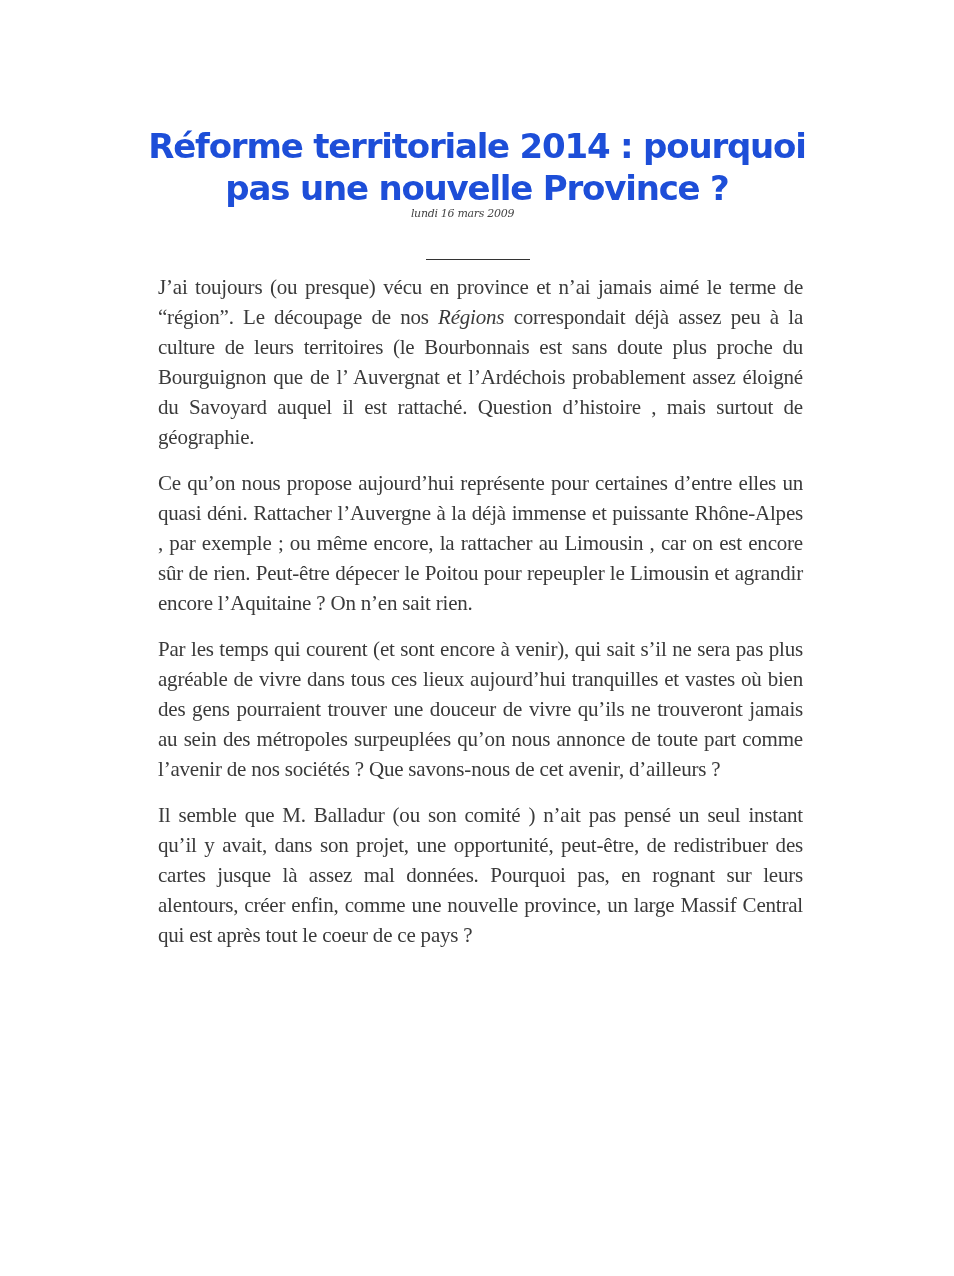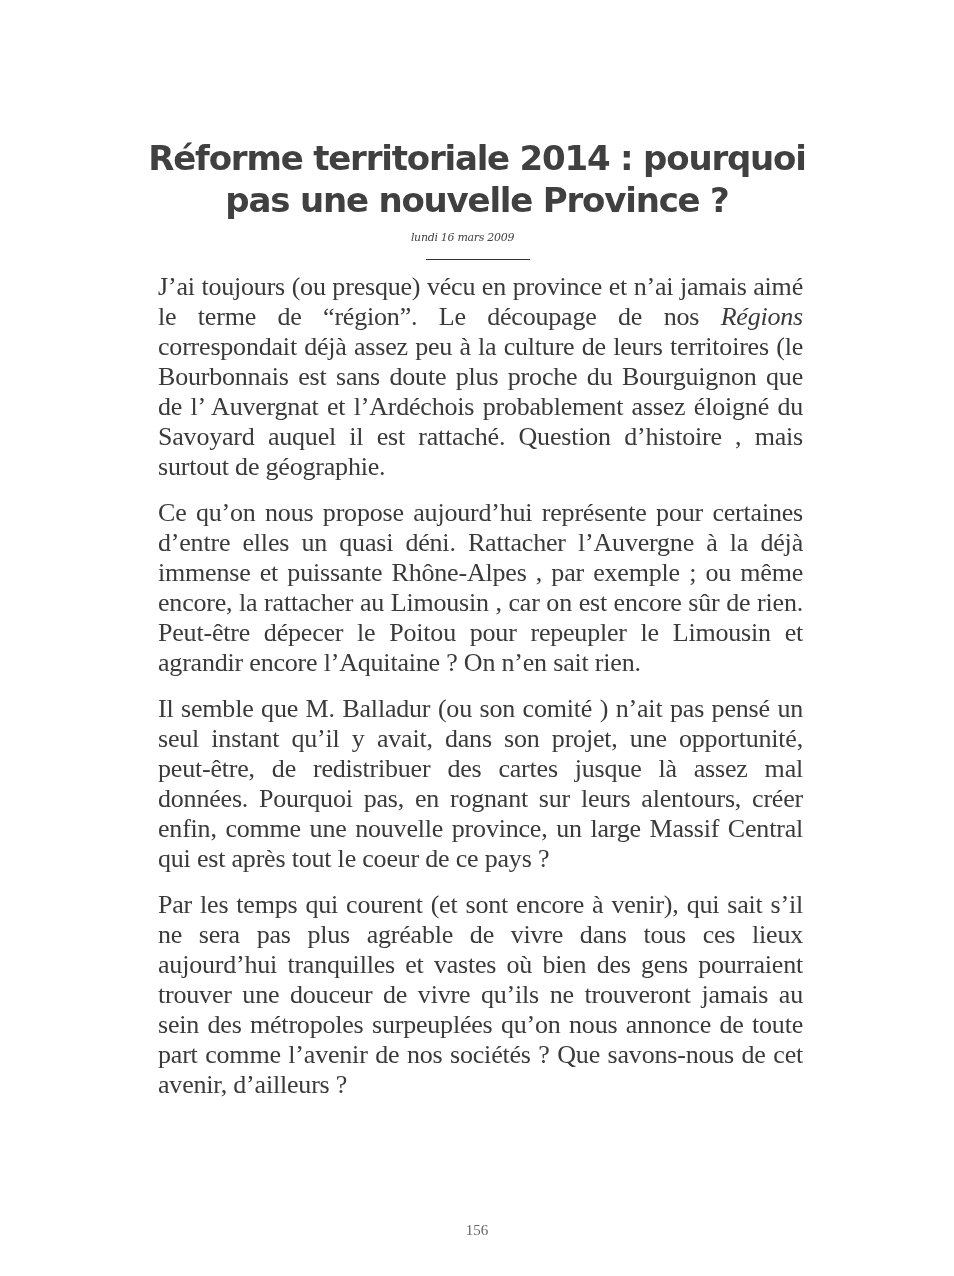--- a/index.html
+++ b/index.html
@@ -16,57 +16,56 @@
     .page {
       position: absolute;
       left: 0; top: 0;
       width: 954px;
       height: 1276px;
     }
     .title {
       position: absolute;
       left: 120px;
       width: 714px;
-      top: 137px;
+      top: 125px;
       text-align: center;
       font-family: "DejaVu Sans", sans-serif;
       font-weight: bold;
       font-size: 34px;
       line-height: 42px;
       letter-spacing: -1.2px;
-      color: #404040;
+      color: #1d4ed8;
     }
     .date {
       position: absolute;
       left: 0;
       width: 925px;
       top: 207px;
       text-align: center;
       font-family: "DejaVu Serif", serif;
       font-style: italic;
       font-size: 11px;
       color: #444444;
       letter-spacing: -0.3px;
-      margin-top: 24px;
     }
     .separator {
       position: absolute;
       left: 426px;
       top: 259px;
       width: 104px;
       height: 1px;
       background: #333333;
     }
     .body-text {
       position: absolute;
       left: 158px;
       width: 645px;
       top: 272px;
       font-family: "Liberation Serif", serif;
-      font-size: 26px;
+      font-size: 21px;
       line-height: 30px;
       color: #3a3a3a;
       letter-spacing: -0.2px;
     }
     .body-text p {
       margin: 0 0 16px 0;
       text-align: justify;
       text-align-last: left;
     }
     .body-text p.heading {
@@ -90,18 +89,17 @@
 <body>
 
 <div class="page">
   <div class="title">Réforme territoriale 2014 : pourquoi pas une nouvelle Province ?</div>
   <div class="date">lundi 16 mars 2009</div>
   <div class="separator"></div>
 
   <div class="body-text">
     <p><span>J’ai toujours (ou presque) vécu en province et  n’ai jamais aimé le terme de “région”. Le découpage de nos </span><em>Régions</em><span>  correspondait déjà assez peu à la culture de leurs territoires (le Bourbonnais est sans doute plus proche du Bourguignon que de l’ Auvergnat et l’Ardéchois   probablement assez éloigné du Savoyard  auquel il est rattaché. Question d’histoire , mais surtout de géographie.</span></p>
     <p>Ce qu’on nous propose aujourd’hui représente pour certaines d’entre elles un quasi déni. Rattacher l’Auvergne à la déjà immense et puissante Rhône-Alpes , par exemple ; ou même encore, la rattacher au Limousin   , car on est encore sûr de rien. Peut-être dépecer le Poitou pour repeupler le Limousin et agrandir encore l’Aquitaine ? On n’en sait rien.</p>
+    <p>Par les temps qui courent (et sont encore à venir), qui sait s’il ne sera pas plus agréable de vivre dans tous ces lieux aujourd’hui tranquilles et vastes où bien des gens pourraient trouver une douceur de vivre qu’ils ne trouveront jamais au sein des métropoles surpeuplées  qu’on nous annonce de toute part comme l’avenir de nos sociétés ? Que savons-nous de cet avenir, d’ailleurs ?</p>
     <p>Il semble que M. Balladur (ou son comité  ) n’ait pas pensé un seul instant qu’il y avait, dans son projet, une opportunité, peut-être, de redistribuer des cartes jusque là assez mal données. Pourquoi pas, en rognant sur leurs alentours, créer enfin, comme une nouvelle province,  un large Massif Central  qui est après tout le coeur de ce pays ?</p>
-    <p>Par les temps qui courent (et sont encore à venir), qui sait s’il ne sera pas plus agréable de vivre dans tous ces lieux aujourd’hui tranquilles et vastes où bien des gens pourraient trouver une douceur de vivre qu’ils ne trouveront jamais au sein des métropoles surpeuplées  qu’on nous annonce de toute part comme l’avenir de nos sociétés ? Que savons-nous de cet avenir, d’ailleurs ?</p>
   </div>
 
-  <div class="page-number">156</div>
 </div>
 
 </body></html>

